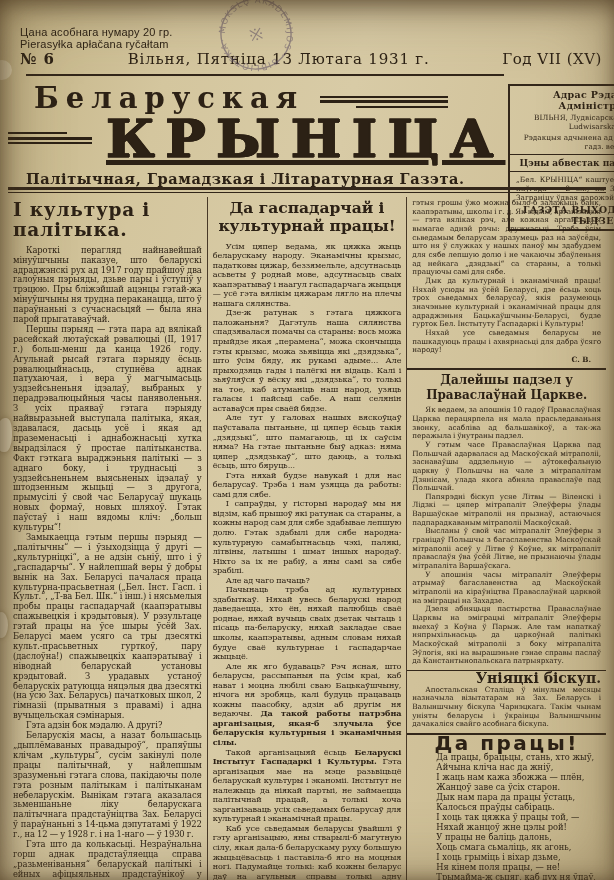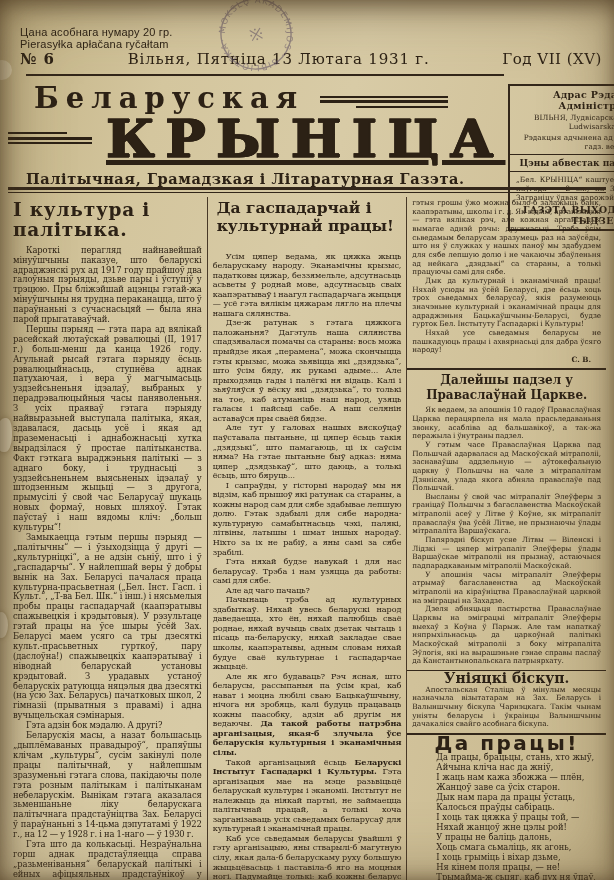--- a/index.html
+++ b/index.html
@@ -63,23 +63,23 @@
   
   .columns{position:absolute;top:197px;left:8px;right:8px;bottom:0;display:flex;z-index:1;}
   .col{flex:1;padding:2px 5px 16px 5px;overflow:hidden;}
   .col + .col{border-left:1px solid #473826;}
   .col p{margin:0;text-indent:13px;text-align:justify;letter-spacing:-.1px;word-spacing:-.4px;}
   .col p.noindent{text-indent:0;}
   .col-1{font-size:8.4px;line-height:9.9px;}
   .col-2{font-size:8.1px;line-height:9.55px;}
   .col-3{font-size:7.3px;line-height:8.65px;}
   .h-col1{font-size:18.5px;font-weight:bold;letter-spacing:.8px;line-height:1.1;margin:1px 0 5px 0;}
-  .h-col2{font-size:15.5px;font-weight:bold;text-align:left;line-height:1.18;margin:0 4px 16px 4px;}
+  .h-col2{font-size:15.5px;font-weight:bold;text-align:center;line-height:1.18;margin:0 4px 6px 4px;}
   .h-art2{font-size:12px;font-weight:bold;text-align:center;line-height:1.2;margin:3px 2px 4px 2px;}
-  .h-art3{font-size:14px;font-weight:bold;text-align:center;margin:3px 0 3px 0;}
+  .h-art3{font-size:14px;font-weight:bold;text-align:right;margin:3px 0 3px 0;}
   .h-poem{font-family:"DejaVu Sans","Liberation Sans",sans-serif;font-size:20px;font-weight:bold;
     letter-spacing:2.5px;text-align:center;margin:4px 0 4px 0;}
   .rule-heavy{border-top:2.6px solid #33271a;margin:4px -5px 3px -5px;}
   .rule-thin{border-top:1.3px solid #33271a;margin:4px -5px 3px -5px;}
   .sig{display:block;text-align:right;font-weight:bold;padding-right:10px;margin-top:1px;}
   .poem{white-space:pre-line;font-size:8.3px;line-height:10px;margin-left:24px;text-align:left;}
   .boldseg{font-weight:bold;}
 </style>
 </head>
 <body>
@@ -163,41 +163,41 @@
       <p>Гэта адзін бок мэдалю. А другі?</p>
       <p>Беларускія масы, а назат большасьць „дыплёмаваных правадыроў“, прапяўшы клічам „культуры“, сусім закінулі поле працы палітычнай, у найлепшым зразуменьні гэтага слова, пакідаючы поле гэта розным палітыкам і палітыканам небеларускім. Вынікам гэтага аказалася зьменшаньне ліку беларускага палітычнага прадстаўніцтва Зах. Беларусі ў параўнаньні з 14-цьма дэпутатамі ў 1922 г., на 12 — у 1928 г. і на 1-наго — ў 1930 г.</p>
       <p>Гэта што да колькасьці. Незраўнальна горш аднак прадстаўляецца справа „разьменіваньня“ беларускай палітыкі і ейных афіцыяльных прадстаўнікоў у гэтым-жа часе што да якасьці. Бязхрыбетнасьць большасьці бел. „палітыкаў“ давяла да поўнай затраты ў іх беларускай палітычнай лініі, што было і ёсьць у інтэнцыі тых, каторыя „пазваляюць“ і намаўляюць да „працы культурнай“ і каторыя адначасна „ў імя еднасьці“ пакідаюць за сабой манаполь на праграмовую працу палітычную. Калі дадаць да гэтага варункі існаваньня беларускіх культ.-прасьветных і гаспадарчых устаноў побач адначасна з аналёгічнымі ўстановамі польскімі, фактычна змонополізаваўшымі на сябе ўсе дапамогі і субвэнцыі ўрадавыя і самаўрадавыя, дык прыходзімо да яснага вываду, што мала даў Беларусам пэрыяд „палітычны“, але і дорага, больш — задорага(!) прышлося нам заплаціць і за жабрачыя здабыткі ў пэрыядзе „культурніцкім“. Доказ гэты найлепшы, што як беларуская палітыка</p>
     </div>
 
     <div class="col col-2">
       <div class="h-col2">Да гаспадарчай і культурнай працы!</div>
       <p>Усім цяпер ведама, як цяжка жыць беларускаму народу. Эканамічны крызыс, падатковы цяжар, беззямельле, адсутнасьць асьветы ў роднай мове, адсутнасьць сваіх каапэратываў і наагул гаспадарчага жыцьця — усё гэта вялікім цяжарам лягло на плечы нашага сялянства.</p>
       <p>Дзе-ж ратунак з гэтага цяжкога паложаньня? Дагэтуль наша сялянства спадзявалася помачы са стараны: вось можа прыйдзе якая „перамена“, можа скончыцца гэты крызыс, можа зьявіцца які „дзядзька“, што ўсім бяду, як рукамі адыме... Але прыходзяць гады і палёгкі ня відаць. Калі і зьяўляўся ў вёску які „дзядзька“, то толькі на тое, каб атуманіць наш народ, узяць галасы і пайсьці сабе. А наш селянін аставаўся пры сваёй бядзе.</p>
       <p>Але тут у галовах нашых вяскоўцаў паўставала пытаньне, ці цяпер ёсьць такія „дзядзькі“, што памагаюць, ці іх саўсім няма? На гэтае пытаньне быў адказ: няма цяпер „дзядзькаў“, што даюць, а толькі ёсьць, што бяруць...</p>
+      <p>Гэта няхай будзе навукай і для нас беларусаў. Трэба і нам узяцца да работы: самі для сябе.</p>
       <p>І сапраўды, у гісторыі народаў мы ня відзім, каб прышоў які ратунак са стараны, а кожны народ сам для сябе здабывае лепшую долю. Гэтак здабылі для сябе народна-культурную самабытнасьць чэхі, палякі, літвіны, латышы і шмат іншых народаў. Ніхто за іх не рабіў, а яны самі за сябе зрабілі.</p>
-      <p>Гэта няхай будзе навукай і для нас беларусаў. Трэба і нам узяцца да работы: самі для сябе.</p>
       <p>Але ад чаго пачаць?</p>
       <p>Пачынаць трэба ад культурных здабыткаў. Няхай увесь беларускі народ даведаецца, хто ён, няхай палюбіць сваё роднае, няхай вучыць сваіх дзетак чытаць і пісаць па-беларуску, няхай закладае свае школы, каапэратывы, адным словам няхай будуе сваё культурнае і гаспадарчае жыцьцё.</p>
       <p><span>Але як яго будаваць? Рэч ясная, што беларусы, рассыпаныя па ўсім краі, каб нават і моцна любілі сваю Бацькаўшчыну, нічога ня зробяць, калі будуць працаваць кожны паасобку, адзін аб другім ня ведаючы.</span> <span class="boldseg">Да такой работы патрэбна арганізацыя, якая-б злучыла ўсе беларускія культурныя і эканамічныя сілы.</span></p>
       <p><span>Такой арганізацыяй ёсьць</span> <span class="boldseg">Беларускі Інстытут Гаспадаркі і Культуры.</span> <span>Гэта арганізацыя мае на мэце разьвіцьцё беларускай культуры і эканоміі. Інстытут не належыць да ніякай партыі, не займаецца палітычнай працай, а толькі хоча зарганізаваць усіх сьведамых беларусаў для культурнай і эканамічнай працы.</span></p>
       <p>Каб усе сьведамыя беларусы ўвайшлі ў гэту арганізацыю, яны стварылі-б магутную сілу, якая дала-б беларускаму руху большую жыцьцёвасьць і паставіла-б яго на моцныя ногі. Падумайце толькі: каб кожны беларус даў на агульныя справы толькі адну залатоўку ў год, то сабралася-б вялікая сума, з якой можна было-б пачынаць работу. Нават каб ня ўсе беларусы, а толькі 100 тысяч найбольш сьведамых злажылася па 1 зал., то за</p>
 
     </div>
 
     <div class="col col-3">
       <p class="noindent">гэтыя грошы ўжо можна было-б залажыць банк, каапэратывы, школы і г. д. Як відзім, арганізацыя — гэта вялікая рэч, але кожная арганізацыя вымагае аднэй рэчы: дружнасьці. Трэба ўсім сьведамым беларусам зразумець раз на заўсёды, што ня ў служках у нашых паноў мы здабудзем для сябе лепшую долю і не чакаючы збаўленьня ад нейкага „дзядзькі“ са стараны, а толькі працуючы самі для сябе.</p>
       <p>Дык да культурнай і эканамічнай працы! Няхай усюды на ўсёй Беларусі, дзе ёсьць хоць трох сьведамых беларусаў, якія разумеюць значэньне культурнай і эканамічнай працы для адраджэньня Бацькаўшчыны-Беларусі, будзе гурток Бел. Інстытуту Гаспадаркі і Культуры!</p>
       <p>Няхай усе сьведамыя беларусы не пашкадуюць працы і ахвярнасьці для дабра ўсяго народу!</p>
       <span class="sig">С. В.</span>
       <div class="rule-heavy"></div>
       <div class="h-art2">Далейшы падзел у Праваслаўнай Царкве.</div>
       <p>Як ведаем, за апошнія 10 гадоў Праваслаўная Царква перацярпела ня мала прасьледаваньня звонку, асабліва ад бальшавікоў, а так-жа перажыла і ўнутраны падзел.</p>
       <p>У гэтым часе Праваслаўная Царква пад Польшчай адарвалася ад Маскоўскай мітраполіі, заснаваўшы аддзельную — аўтокефальную царкву ў Польшчы на чале з мітрапалітам Дзянісам, улада якога абняла праваслаўе пад Польшчай.</p>
+      <p>Папярэдні біскуп усяе Літвы — Віленскі і Лідзкі — цяпер мітрапаліт Элеўферы ўлады Варшаўскае мітраполіі ня прызнаў, астаючыся падпарадкаваным мітраполіі Маскоўскай.</p>
       <p>Высланы ў свой час мітрапаліт Элеўферы з граніцаў Польшчы з багаславенства Маскоўскай мітраполіі асеў у Літве ў Коўне, як мітрапаліт праваслаўя ўва ўсёй Літве, не прызнаючы ўлады мітрапаліта Варшаўскага.</p>
-      <p>Папярэдні біскуп усяе Літвы — Віленскі і Лідзкі — цяпер мітрапаліт Элеўферы ўлады Варшаўскае мітраполіі ня прызнаў, астаючыся падпарадкаваным мітраполіі Маскоўскай.</p>
       <p>У апошнія часы мітрапаліт Элеўферы атрымаў багаславенства ад Маскоўскай мітраполіі на кіраўніцтва Праваслаўнай царквой на эміграцыі на Захадзе.</p>
       <p>Дзеля абняцьця пастырства Праваслаўнае Царквы на эміграцыі мітрапаліт Элеўферы выехаў з Коўна ў Парыж. Але там напаткаў няпрыхільнасьць да царкоўнай палітыкі Маскоўскай мітраполіі з боку мітрапаліта Эўлогія, які на вырашэньне гэнае справы паслаў да Канстантынопальскага патрыярхату.</p>
       <div class="rule-thin"></div>
       <div class="h-art3">Уніяцкі біскуп.</div>
       <p>Апостальская Сталіца ў мінулым месяцы назначыла візытатарам на Зах. Беларусь і Валыншчыну біскупа Чарнэцкага. Такім чынам уніяты беларусы і ўкраінцы Валыншчыны дачакаліся свайго асобнага біскупа.</p>
       <div class="rule-heavy"></div>
       <div class="h-poem">Да працы!</div>
       <div class="poem">Да працы, брацьцы, стань, хто жыў,
 Айчына кліча нас да жніў,
 І жаць нам кажа збожжа — плён,

